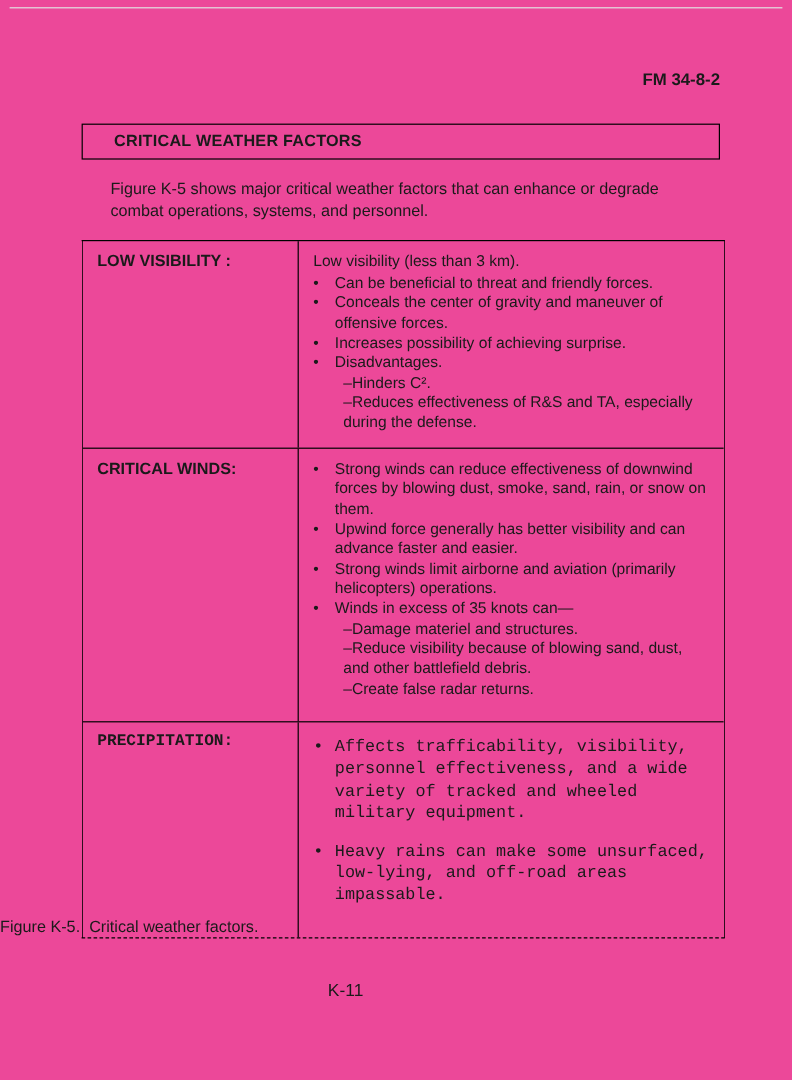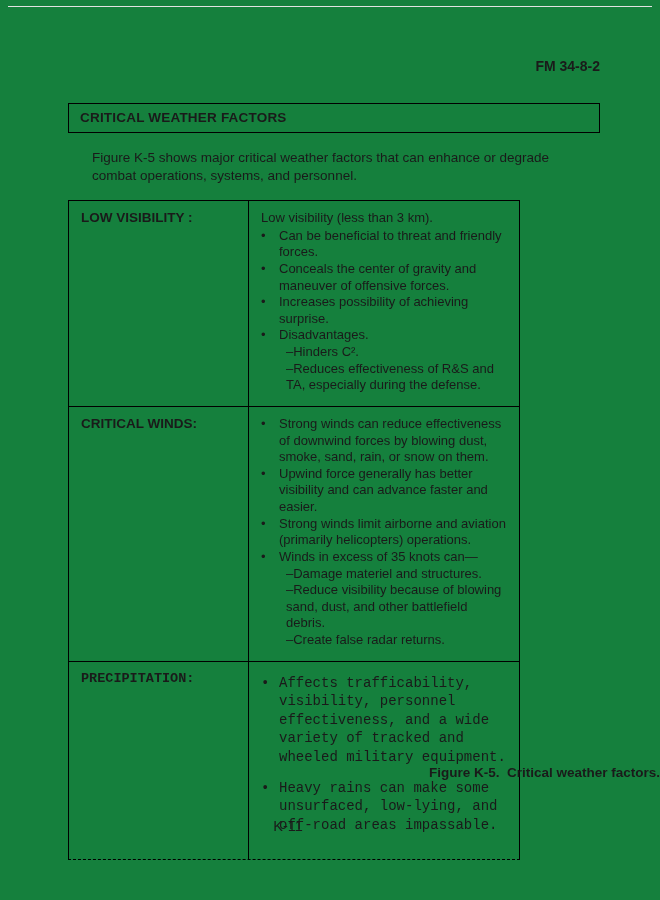--- a/index.html
+++ b/index.html
@@ -6,21 +6,21 @@
     margin: 0;
     padding: 0;
     background: #ffffff;
     font-family: "Liberation Sans", "DejaVu Sans", sans-serif;
     color: #1a1a1a;
   }
   .page {
     position: relative;
     width: 660px;
     height: 900px;
-    background: #15803d;
+    background: #ec4899;
     overflow: hidden;
   }
   .top-rule {
     position: absolute;
     top: 6px;
     left: 8px;
     right: 8px;
     border-top: 1px solid #e2e2e2;
   }
   .doc-ref {
@@ -30,39 +30,39 @@
     font-weight: bold;
     font-size: 14px;
   }
   .title-box {
     position: absolute;
     left: 68px;
     top: 103px;
     width: 532px;
     box-sizing: border-box;
     border: 1.5px solid #000;
-    padding: 6px 10px 7px 11px;
+    padding: 6px 10px 7px 26px;
     font-weight: bold;
     font-size: 13.5px;
     letter-spacing: 0.2px;
   }
   .intro {
     position: absolute;
     left: 89px;
     top: 146px;
     width: 502px;
     margin: 3px;
     font-size: 13.5px;
     line-height: 1.3;
   }
   .wtable {
     position: absolute;
     left: 68px;
     top: 200px;
-    width: 452px;
+    width: 536px;
     box-sizing: border-box;
     border: 1.5px solid #000;
     border-bottom: 1.5px dashed #000;
     display: flex;
     flex-direction: column;
   }
   .trow {
     display: flex;
     border-bottom: 1.5px solid #000;
   }
@@ -98,22 +98,22 @@
     font-size: 14px;
     line-height: 1.32;
     padding-top: 12px;
   }
   .trow:nth-child(3) .line.bullet { margin-bottom: 13px; }
   .caption {
     position: absolute;
     left: 0;
     top: 765px;
     width: 660px;
-    text-align: right;
-    font-weight: bold;
+    text-align: left;
+    font-weight: normal;
     font-size: 13.5px;
     white-space: pre-wrap;
   }
   .page-num {
     position: absolute;
     left: 0;
     top: 818px;
     width: 576px;
     text-align: center;
     font-size: 14.5px;

